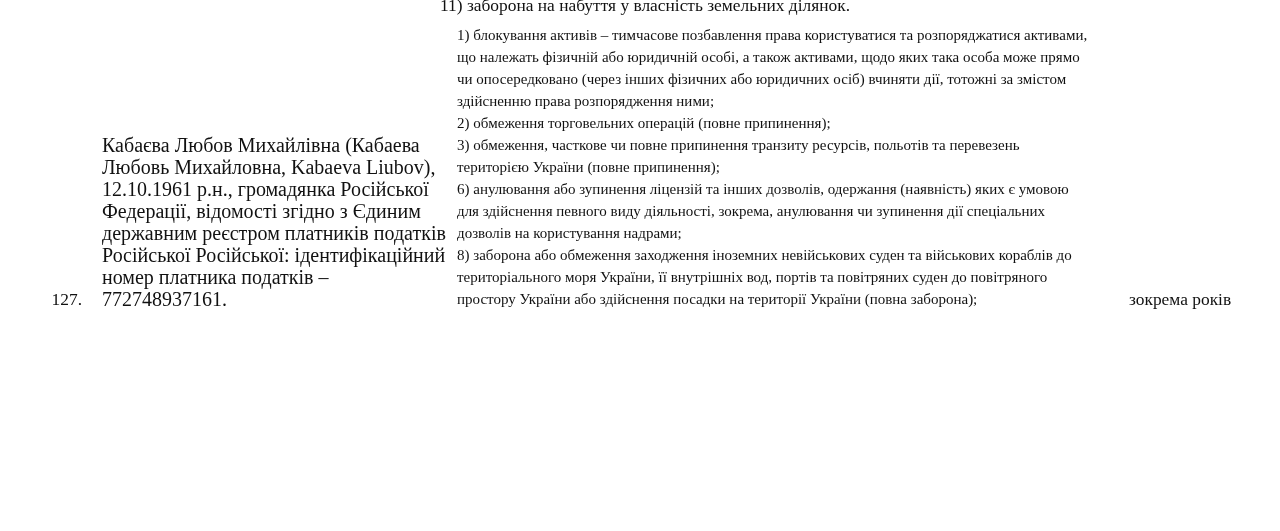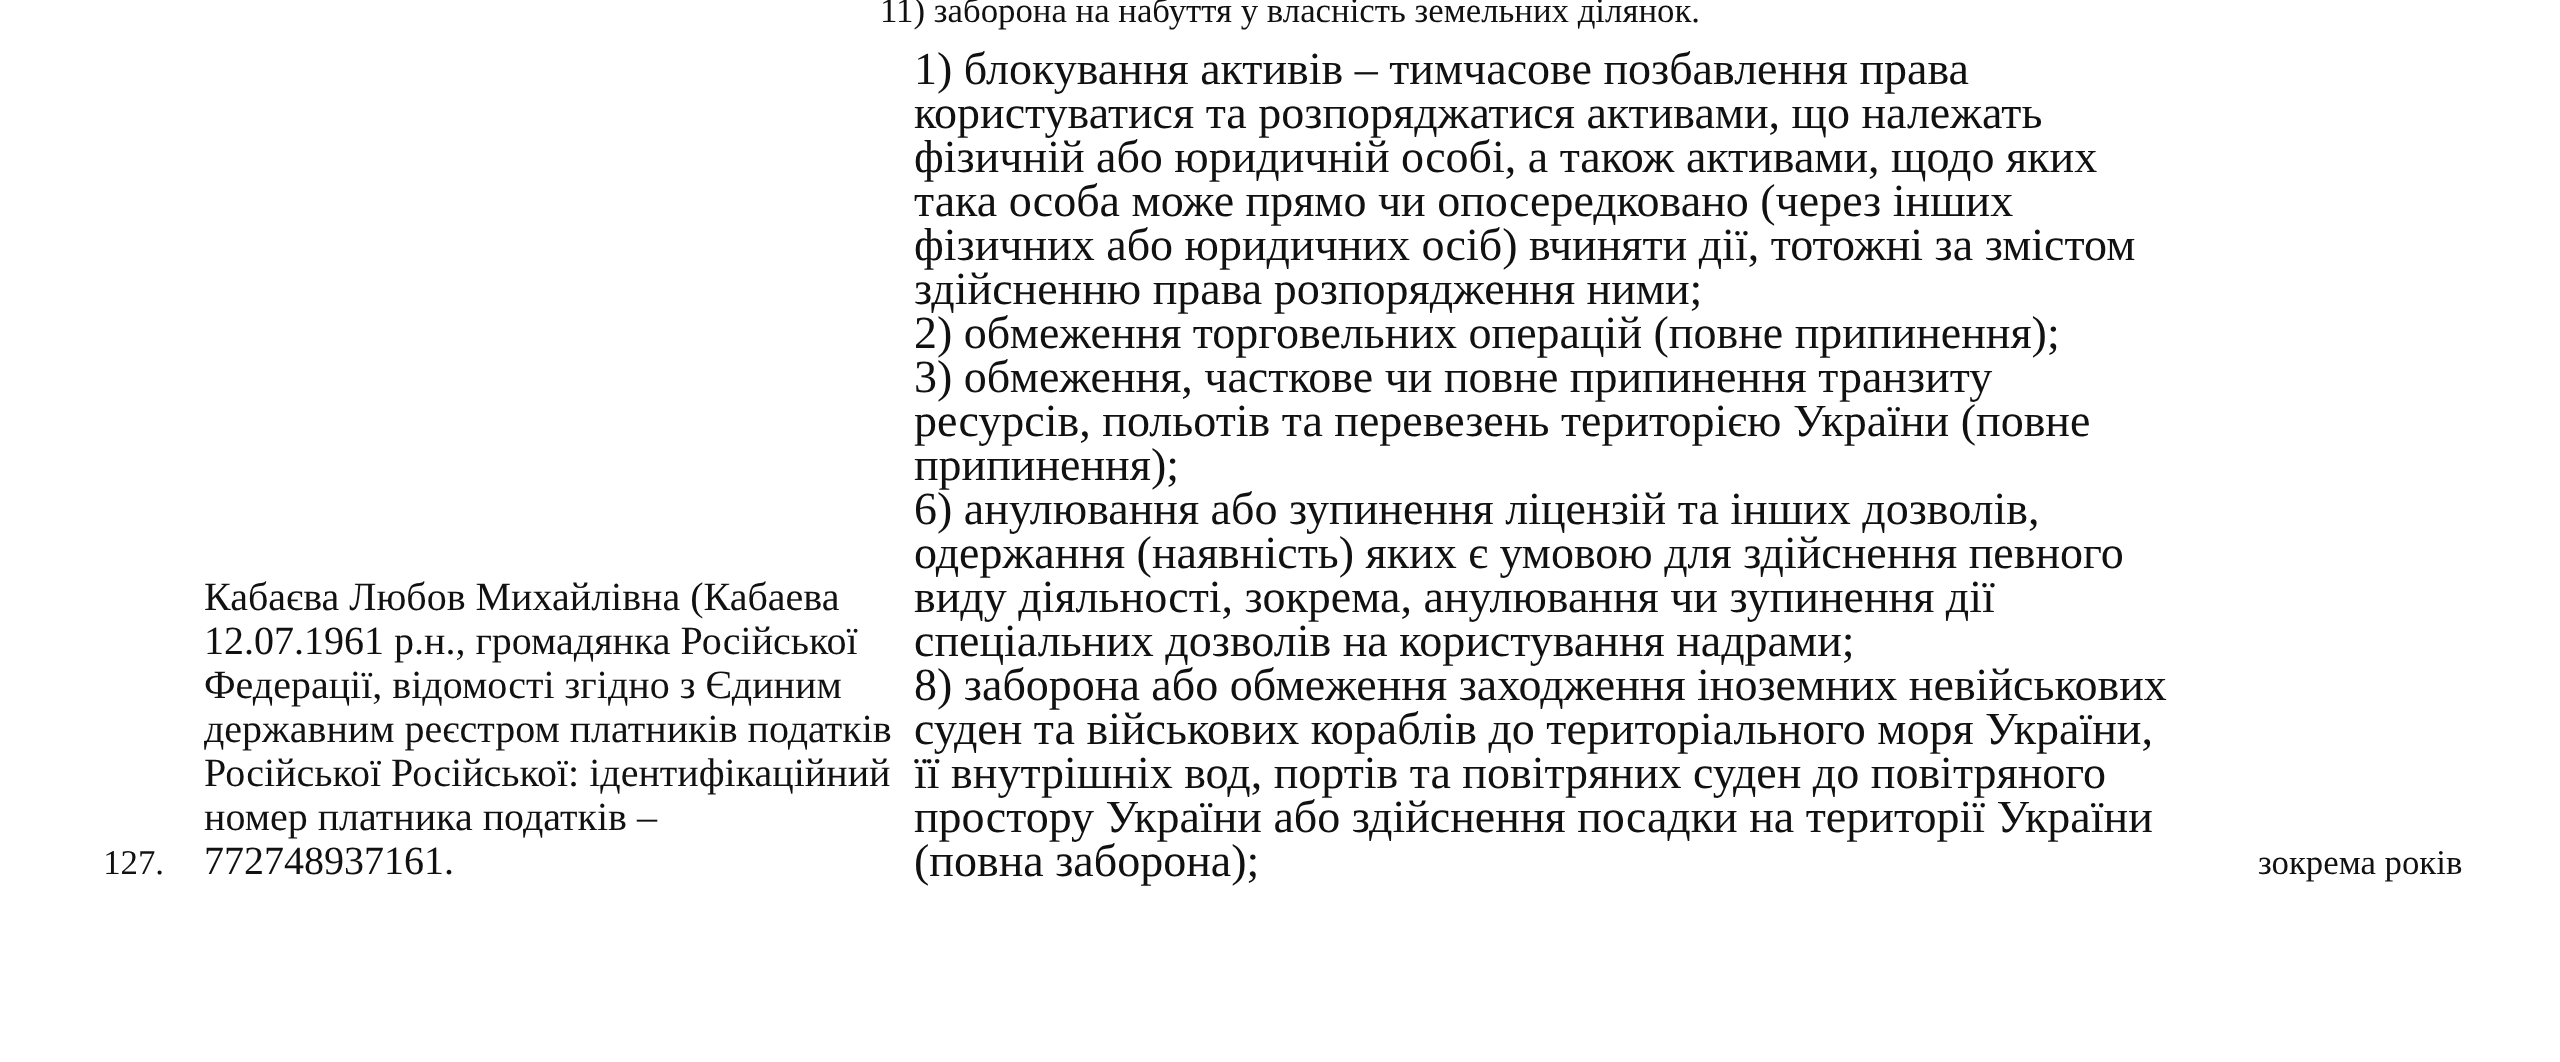--- a/index.html
+++ b/index.html
@@ -75,21 +75,21 @@
     margin: 0;
     text-align: left;
   }
 
   .col-measures {
     width: 650px;
     flex: 0 0 650px;
     padding-left: 10px;
     padding-right: 8px;
     box-sizing: border-box;
-    font-size: 23px;
+    font-size: 15px;
     line-height: 22px;
   }
   .col-measures p {
     margin: 0;
     text-align: left;
   }
 
   .col-term {
     width: 200px;
     flex: 0 0 200px;
@@ -115,21 +115,22 @@
   </div>
 
   <div class="row">
 
     <div class="col-number">
       <span>127.</span>
     </div>
 
     <div class="col-entity">
       <p>Кабаєва Любов Михайлівна (Кабаева</p>
-      <p>12.07.1961 р.н., громадянка Російської</p>
+      <p>Любовь Михайловна, Kabaeva Liubov),</p>
+      <p>12.10.1961 р.н., громадянка Російської</p>
       <p>Федерації, відомості згідно з Єдиним</p>
       <p>державним реєстром платників податків</p>
       <p>Російської Російської: ідентифікаційний</p>
       <p>номер платника податків –</p>
       <p>772748937161.</p>
     </div>
 
     <div class="col-measures">
       <p>1) блокування активів – тимчасове позбавлення права користуватися та розпоряджатися активами, що належать фізичній або юридичній особі, а також активами, щодо яких така особа може прямо чи опосередковано (через інших фізичних або юридичних осіб) вчиняти дії, тотожні за змістом здійсненню права розпорядження ними;</p>
       <p>2) обмеження торговельних операцій (повне припинення);</p>

